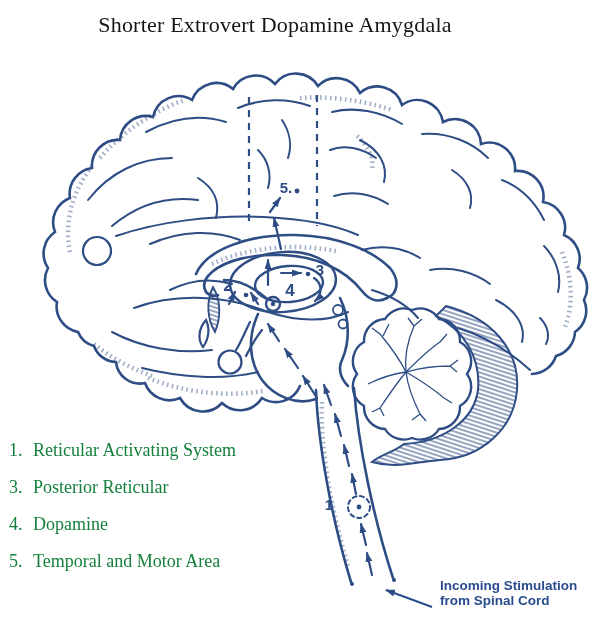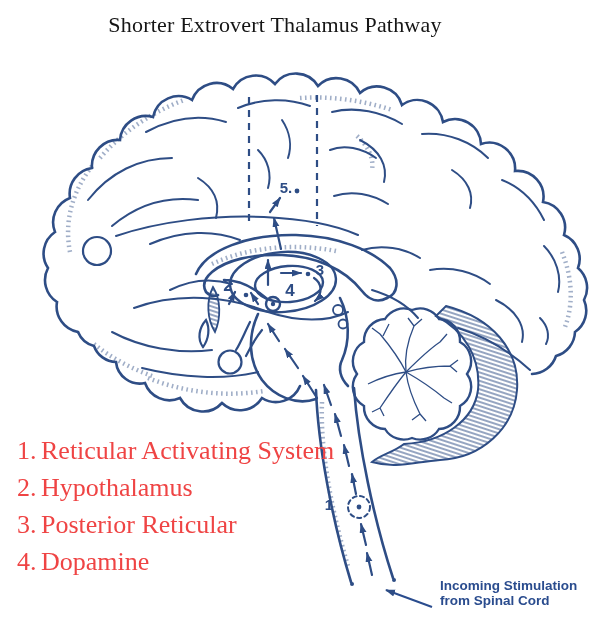--- a/index.html
+++ b/index.html
@@ -1,32 +1,32 @@
 <!DOCTYPE html>
 <html><head>
 <meta charset="utf-8">
 <style>
   html,body{margin:0;padding:0;background:#fff;}
   #stage{position:relative;width:606px;height:630px;background:#ffffff;overflow:hidden;
          font-family:"Liberation Serif",serif;}
   #title{position:absolute;top:12px;left:0;width:550px;text-align:center;
          font-size:22px;color:#151515;letter-spacing:.2px;}
-  #legend{position:absolute;left:17px;top:432px;color:#ef4444;font-size:26px;}
+  #legend{position:absolute;left:9px;top:432px;color:#15803d;font-size:18px;}
   .legend-row{height:37px;line-height:37px;white-space:nowrap;}
   .legend-num{display:inline-block;min-width:24px;}
   svg{position:absolute;left:0;top:0;}
   svg text.marker{font-family:"Liberation Sans",sans-serif;font-weight:bold;fill:#2e4d85;}
   svg text.ann{font-family:"Liberation Sans",sans-serif;font-weight:bold;fill:#2a4c8e;font-size:13.5px;}
 </style>
 </head>
 <body>
 
 <div id="stage">
 
-  <div id="title">Shorter Extrovert Thalamus Pathway</div>
+  <div id="title">Shorter Extrovert Dopamine Amygdala</div>
 
   <svg width="606" height="630" viewBox="0 0 606 630">
     <defs>
       <marker id="ah" markerUnits="userSpaceOnUse" markerWidth="12" markerHeight="9" refX="9" refY="3.5" orient="auto">
         <path d="M0,0 L10,3.5 L0,7 Z" fill="#2e4d85"></path>
       </marker>
       <pattern id="lam" width="5" height="4" patternUnits="userSpaceOnUse" patternTransform="rotate(18)">
         <path d="M0,2 H5" stroke="#2e4d85" stroke-width="1.2" opacity="0.85"></path>
       </pattern>
     </defs>
@@ -181,23 +181,23 @@
       <text class="ann" x="440" y="590">Incoming Stimulation</text>
       <text class="ann" x="440" y="605">from Spinal Cord</text>
     </g>
   </svg>
 
   <div id="legend">
     <div class="legend-row">
       <span class="legend-num">1.</span><span>Reticular Activating System</span>
     </div>
     <div class="legend-row">
-      <span class="legend-num">2.</span><span>Hypothalamus</span>
-    </div>
-    <div class="legend-row">
       <span class="legend-num">3.</span><span>Posterior Reticular</span>
     </div>
     <div class="legend-row">
       <span class="legend-num">4.</span><span>Dopamine</span>
     </div>
+    <div class="legend-row">
+      <span class="legend-num">5.</span><span>Temporal and Motor Area</span>
+    </div>
   </div>
 
 </div>
 
 </body></html>

